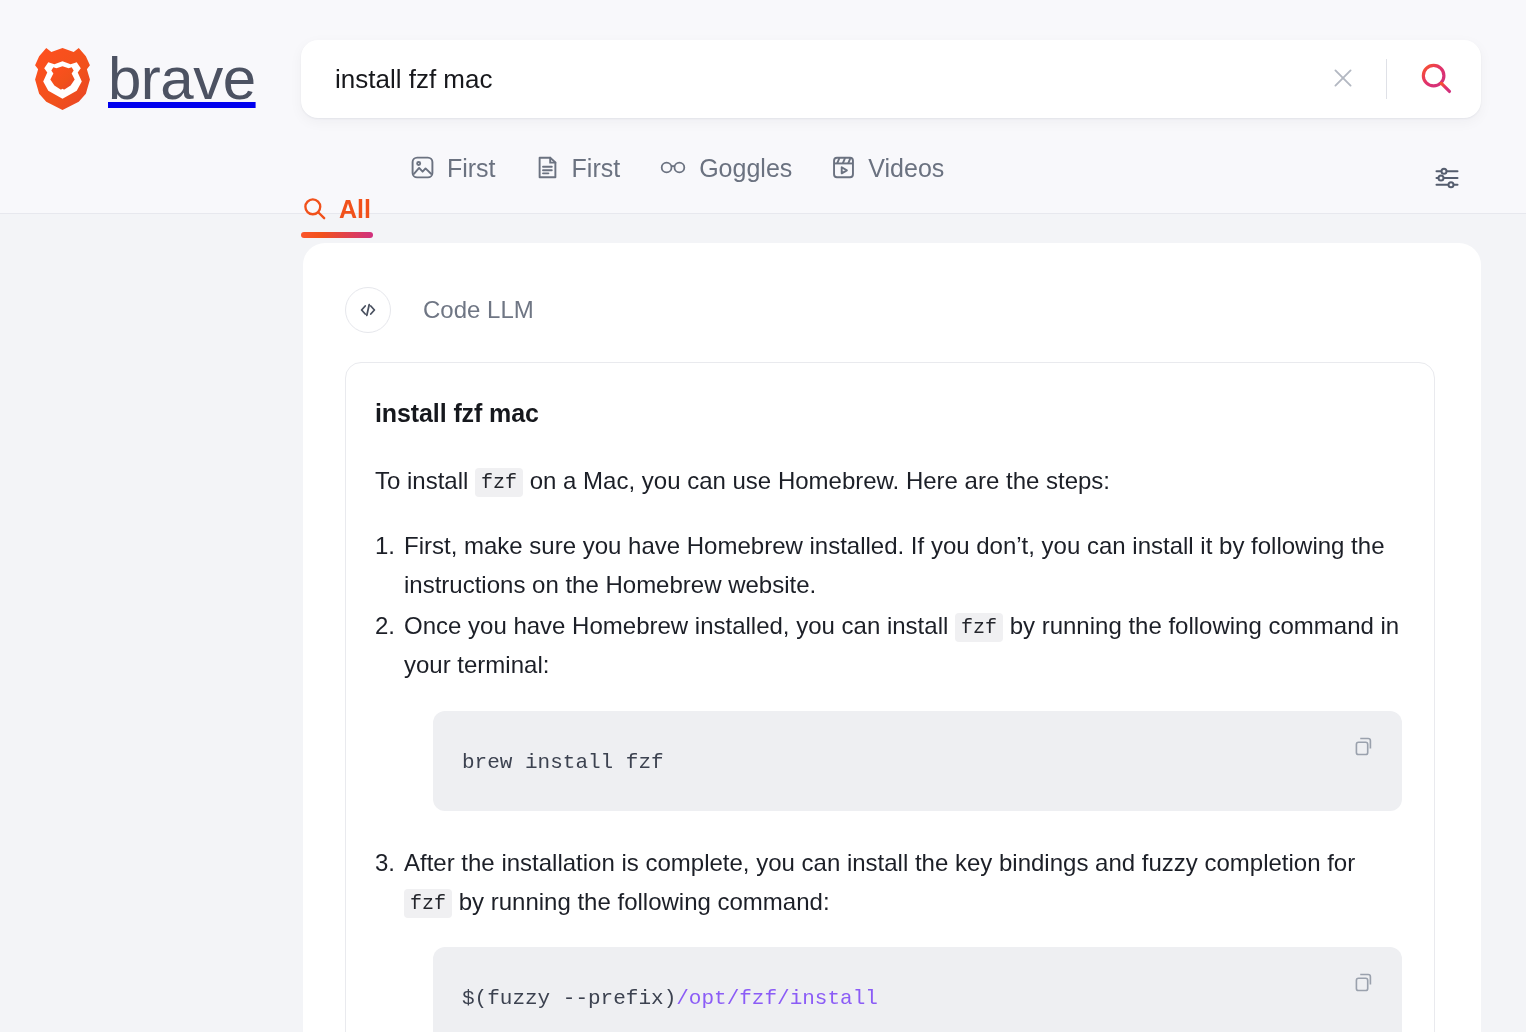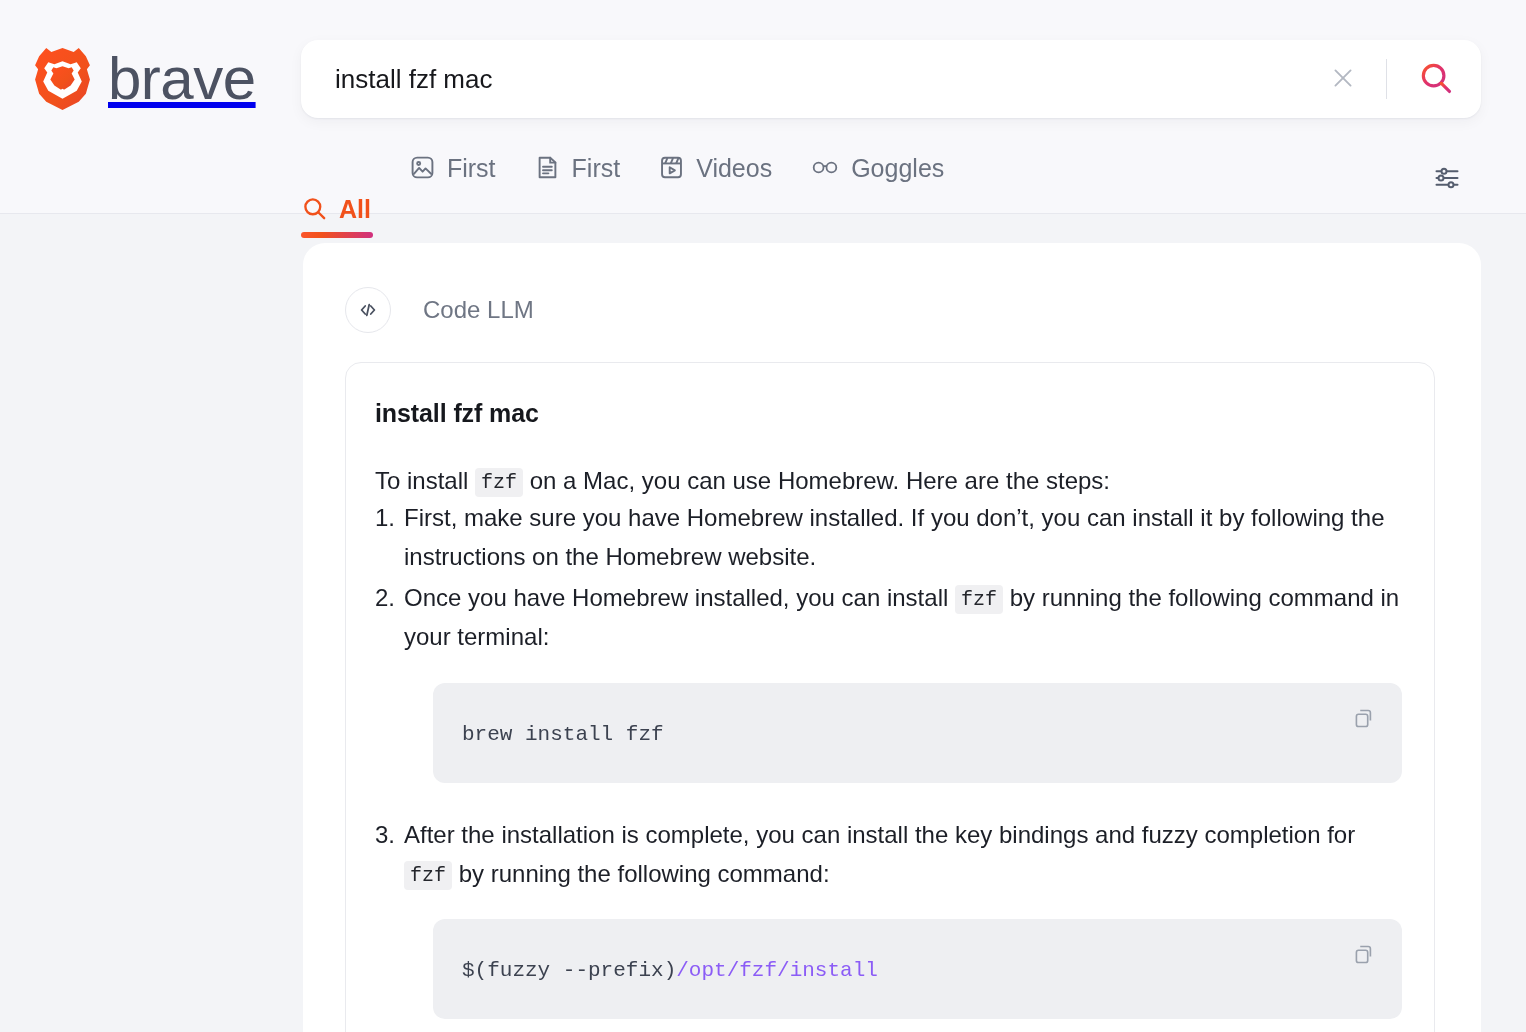--- a/index.html
+++ b/index.html
@@ -150,20 +150,21 @@
     font-weight: 700;
     color: #16181d;
     margin-bottom: 36px;
     letter-spacing: -0.1px;
   }
 
   .answer-p {
     font-size: 24px;
     line-height: 1.42;
     color: #1c1f27;
+    margin-bottom: 28px;
   }
 
   ol.steps {
     list-style: none;
     counter-reset: step;
     font-size: 24px;
     line-height: 1.63;
     color: #1c1f27;
   }
   ol.steps > li {
@@ -301,41 +302,41 @@
           <line x1="8" y1="11.4" x2="15.8" y2="11.4"></line>
           <line x1="8" y1="14.4" x2="15.8" y2="14.4"></line>
           <line x1="8" y1="17.2" x2="12.8" y2="17.2"></line>
         </svg>
       </span>
       <span class="tlabel">First</span>
     </button>
 
     <button class="tab">
       <span>
+        <svg width="30" height="27" viewBox="0 0 30 24" fill="none" stroke="currentColor" stroke-width="1.8">
+          <circle cx="8.6" cy="12" r="4.9"></circle>
+          <circle cx="21.4" cy="12" r="4.9"></circle>
+          <line x1="13.5" y1="10.6" x2="16.5" y2="10.6"></line>
+        </svg>
+      </span>
+      <span class="tlabel">Goggles</span>
+    </button>
+
+    <button class="tab">
+      <span>
         <svg width="27" height="27" viewBox="0 0 24 24" fill="none" stroke="currentColor" stroke-width="1.7" stroke-linejoin="round">
           <rect x="3.6" y="3.4" width="16.8" height="17.2" rx="2.6"></rect>
           <line x1="3.6" y1="8.4" x2="20.4" y2="8.4"></line>
           <line x1="8.4" y1="3.4" x2="6.4" y2="8.4"></line>
           <line x1="13.4" y1="3.4" x2="11.4" y2="8.4"></line>
           <line x1="18.2" y1="3.4" x2="16.2" y2="8.4"></line>
           <path d="M10.4 11.8l4.6 2.7-4.6 2.7z"></path>
         </svg>
       </span>
       <span class="tlabel">Videos</span>
-    </button>
-
-    <button class="tab">
-      <span>
-        <svg width="30" height="27" viewBox="0 0 30 24" fill="none" stroke="currentColor" stroke-width="1.8">
-          <circle cx="8.6" cy="12" r="4.9"></circle>
-          <circle cx="21.4" cy="12" r="4.9"></circle>
-          <line x1="13.5" y1="10.6" x2="16.5" y2="10.6"></line>
-        </svg>
-      </span>
-      <span class="tlabel">Goggles</span>
     </button>
 
   </nav>
 
   <button class="filter-btn">
     <span>
       <svg width="30" height="30" viewBox="0 0 24 24" fill="none" stroke="currentColor" stroke-width="1.6" stroke-linecap="round">
         <line x1="3.6" y1="6.6" x2="20.4" y2="6.6"></line>
         <line x1="3.6" y1="12" x2="20.4" y2="12"></line>
         <line x1="3.6" y1="17.4" x2="20.4" y2="17.4"></line>

